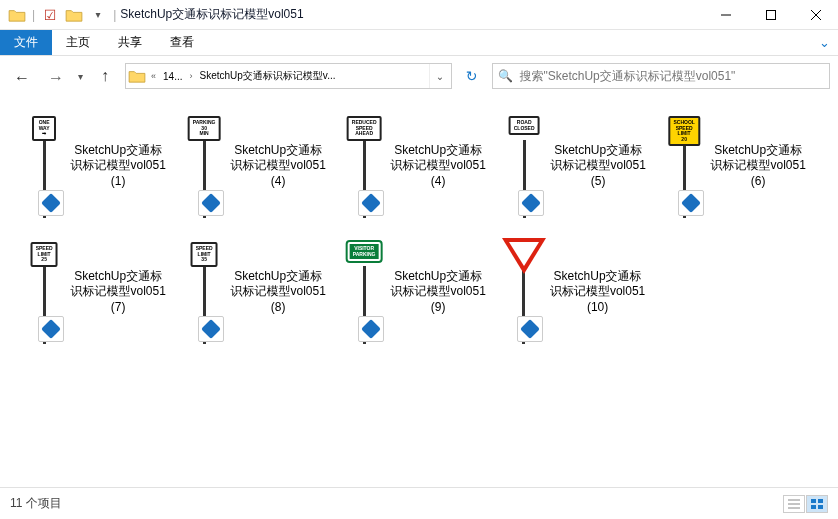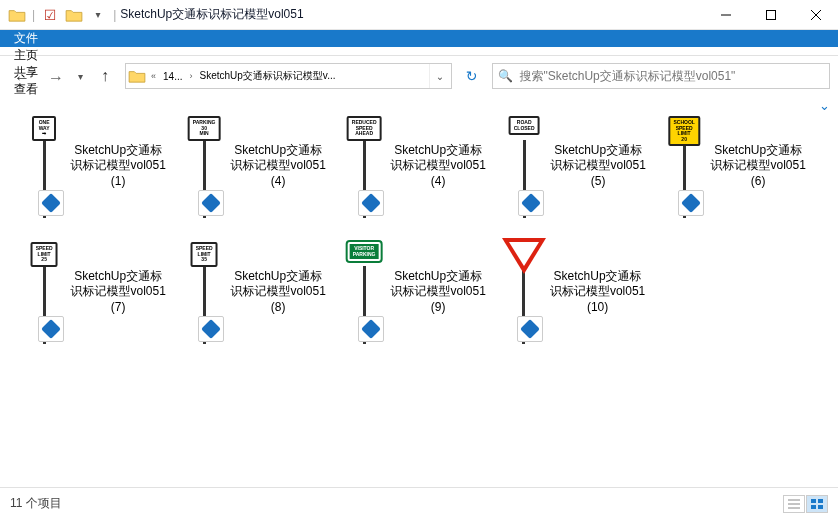--- a/index.html
+++ b/index.html
@@ -4,21 +4,21 @@
 <style>
   * { box-sizing: border-box; margin: 0; padding: 0; font-family: "Microsoft YaHei", "Segoe UI", sans-serif; }
   body { background: #fff; width: 838px; height: 519px; overflow: hidden; display: flex; flex-direction: column; font-size: 12px; color: #000; }
   .titlebar { height: 30px; display: flex; align-items: center; background: #fff; border-bottom: 1px solid #e5e5e5; }
   .titlebar-left { display: flex; align-items: center; gap: 2px; padding-left: 6px; }
   .qat-icon { width: 22px; height: 22px; display: flex; align-items: center; justify-content: center; font-size: 14px; }
   .qat-sep { color: #aaa; margin: 0 2px; }
   .title-text { font-size: 12px; color: #0f172a; }
   .win-controls { margin-left: auto; display: flex; }
   .win-btn { width: 45px; height: 30px; display: flex; align-items: center; justify-content: center; color: #000; }
-  .ribbon { height: 26px; background: #fff; display: flex; align-items: stretch; border-bottom: 1px solid #e1e1e1; font-size: 12px; flex-direction: column; }
+  .ribbon { height: 26px; background: #fff; display: flex; align-items: stretch; border-bottom: 1px solid #e1e1e1; font-size: 12px; }
   .ribbon-tab { padding: 0 14px; display: flex; align-items: center; cursor: default; }
   .ribbon-tab.file { background: #1979ca; color: #fff; }
   .breadcrumb-row { height: 40px; display: flex; align-items: center; padding: 4px 8px; gap: 6px; }
   .nav-btn { width: 28px; height: 28px; display: flex; align-items: center; justify-content: center; color: #666; font-size: 16px; }
   .nav-btn.enabled { color: #333; }
   .history-chevron { font-size: 10px; color: #555; padding: 0 2px; }
   .breadcrumb { flex: 1; height: 26px; border: 1px solid #ccc; display: flex; align-items: center; background: #fff; max-width: 340px; }
   .bc-icon { width: 22px; height: 20px; display: flex; align-items: center; justify-content: center; }
   .bc-seg { display: flex; align-items: center; padding: 0 4px; font-size: 10px; white-space: nowrap; }
   .bc-caret { font-size: 9px; color: #555; padding: 0 3px; }

